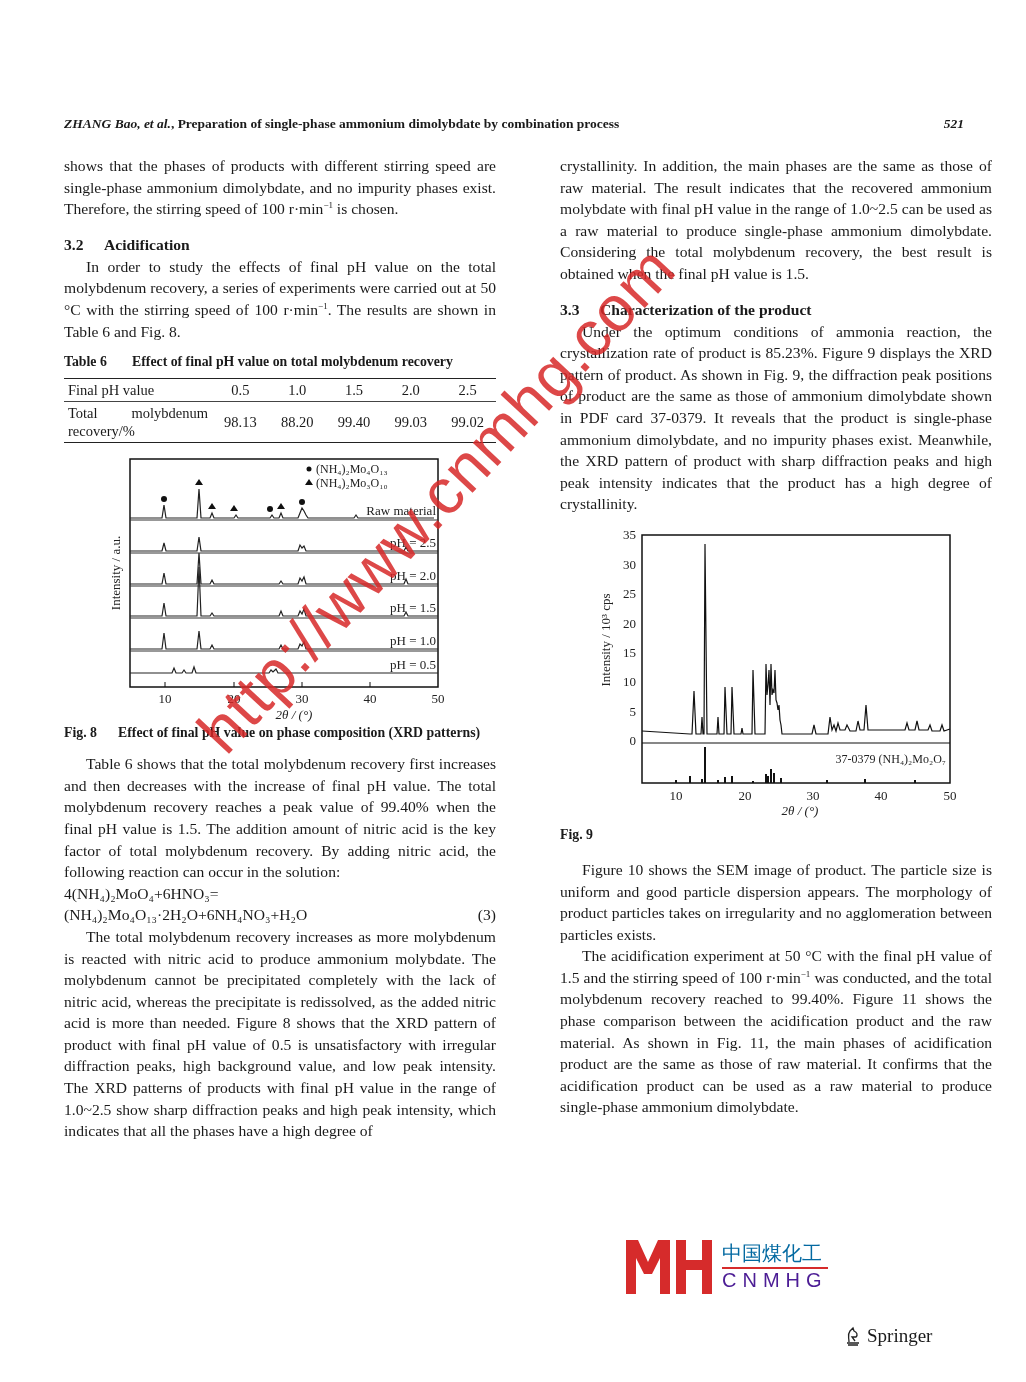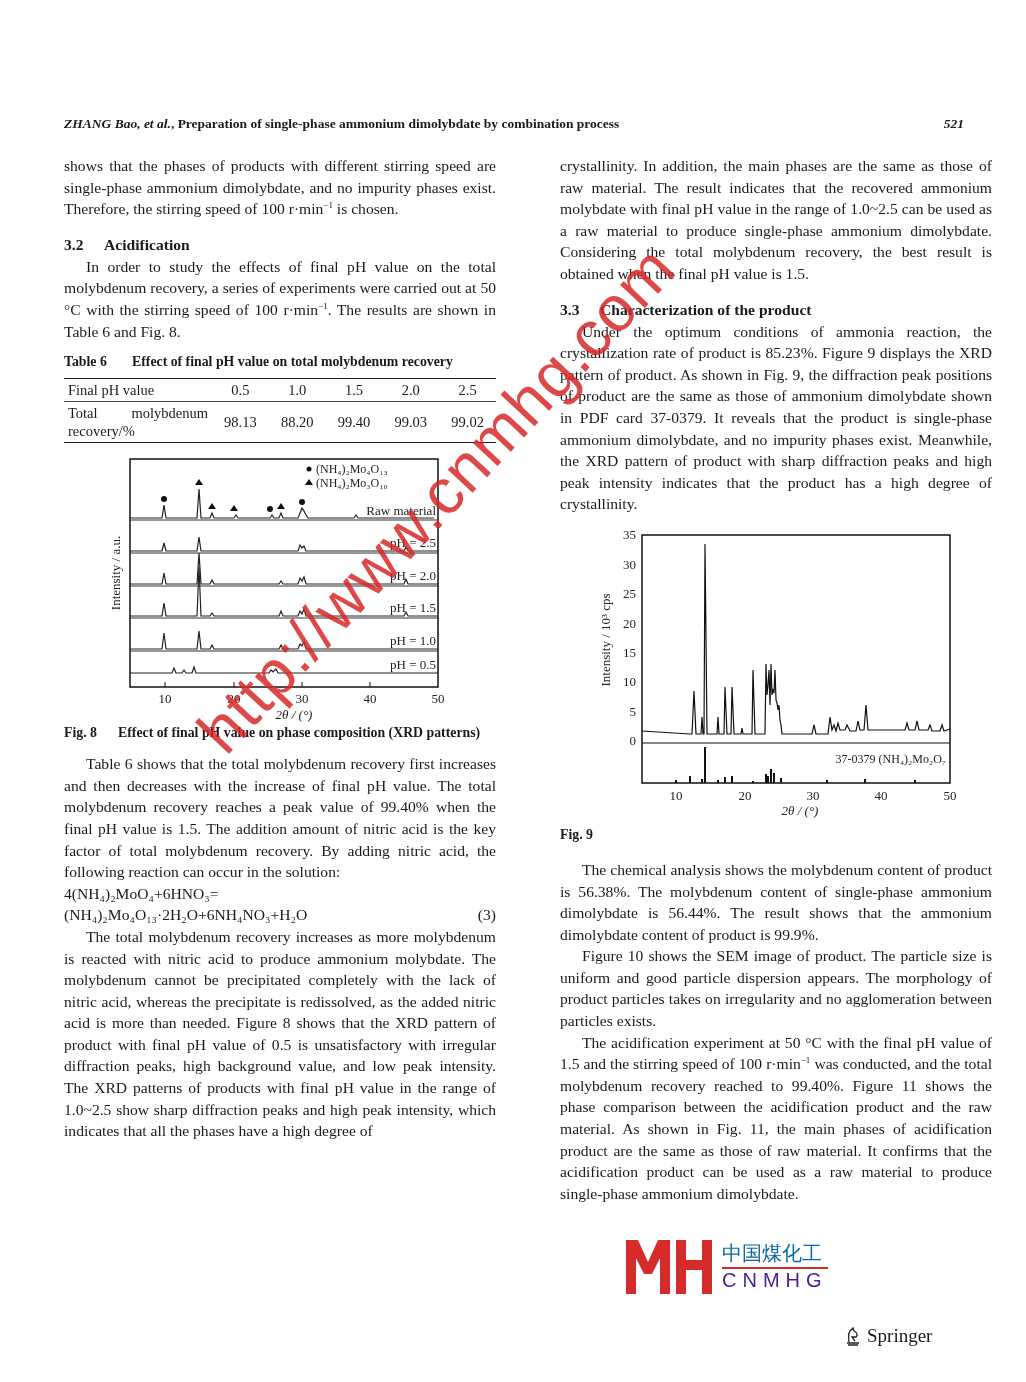--- a/index.html
+++ b/index.html
@@ -200,21 +200,20 @@
           <text x="390" y="275">50</text>
         <text x="240" y="290" font-style="italic">2θ / (°)</text>
       </g>
       <text x="50" y="115" font-size="13" fill="#222" text-anchor="middle" transform="rotate(-90 50 115)">Intensity / 10³ cps</text>
     </svg>
   </div>
   <div class="fcap">
       <span class="lab">Fig. 9</span>
     </div>
   <div class="sp"></div>
-  <p class="ind">The chemical analysis shows the molybdenum content of product is 56.38%. The molybdenum content of single-phase ammonium dimolybdate is 56.44%. The result shows that the ammonium dimolybdate content of product is 99.9%.</p>
   <p class="ind">Figure 10 shows the SEM image of product. The particle size is uniform and good particle dispersion appears. The morphology of product particles takes on irregularity and no agglomeration between particles exists.</p>
   <p class="ind"><span>The acidification experiment at 50 °C with the final pH value of 1.5 and the stirring speed of 100 r·min</span><sup>−1</sup><span> was conducted, and the total molybdenum recovery reached to 99.40%. Figure 11 shows the phase comparison between the acidification product and the raw material. As shown in Fig. 11, the main phases of acidification product are the same as those of raw material. It confirms that the acidification product can be used as a raw material to produce single-phase ammonium dimolybdate.</span></p>
 </div>
 
 <div class="springer">
   <svg width="20" height="22" viewBox="0 0 20 22">
     <path d="M4 18 L16 18 M5 20 L15 20 M6 17 C6 12 4 10 7 6 L10 3 L11 6 C14 7 15 10 13 12 L9 12 L12 16" fill="none" stroke="#222" stroke-width="1.3"></path>
   </svg>
   <span>Springer</span>
 </div>

